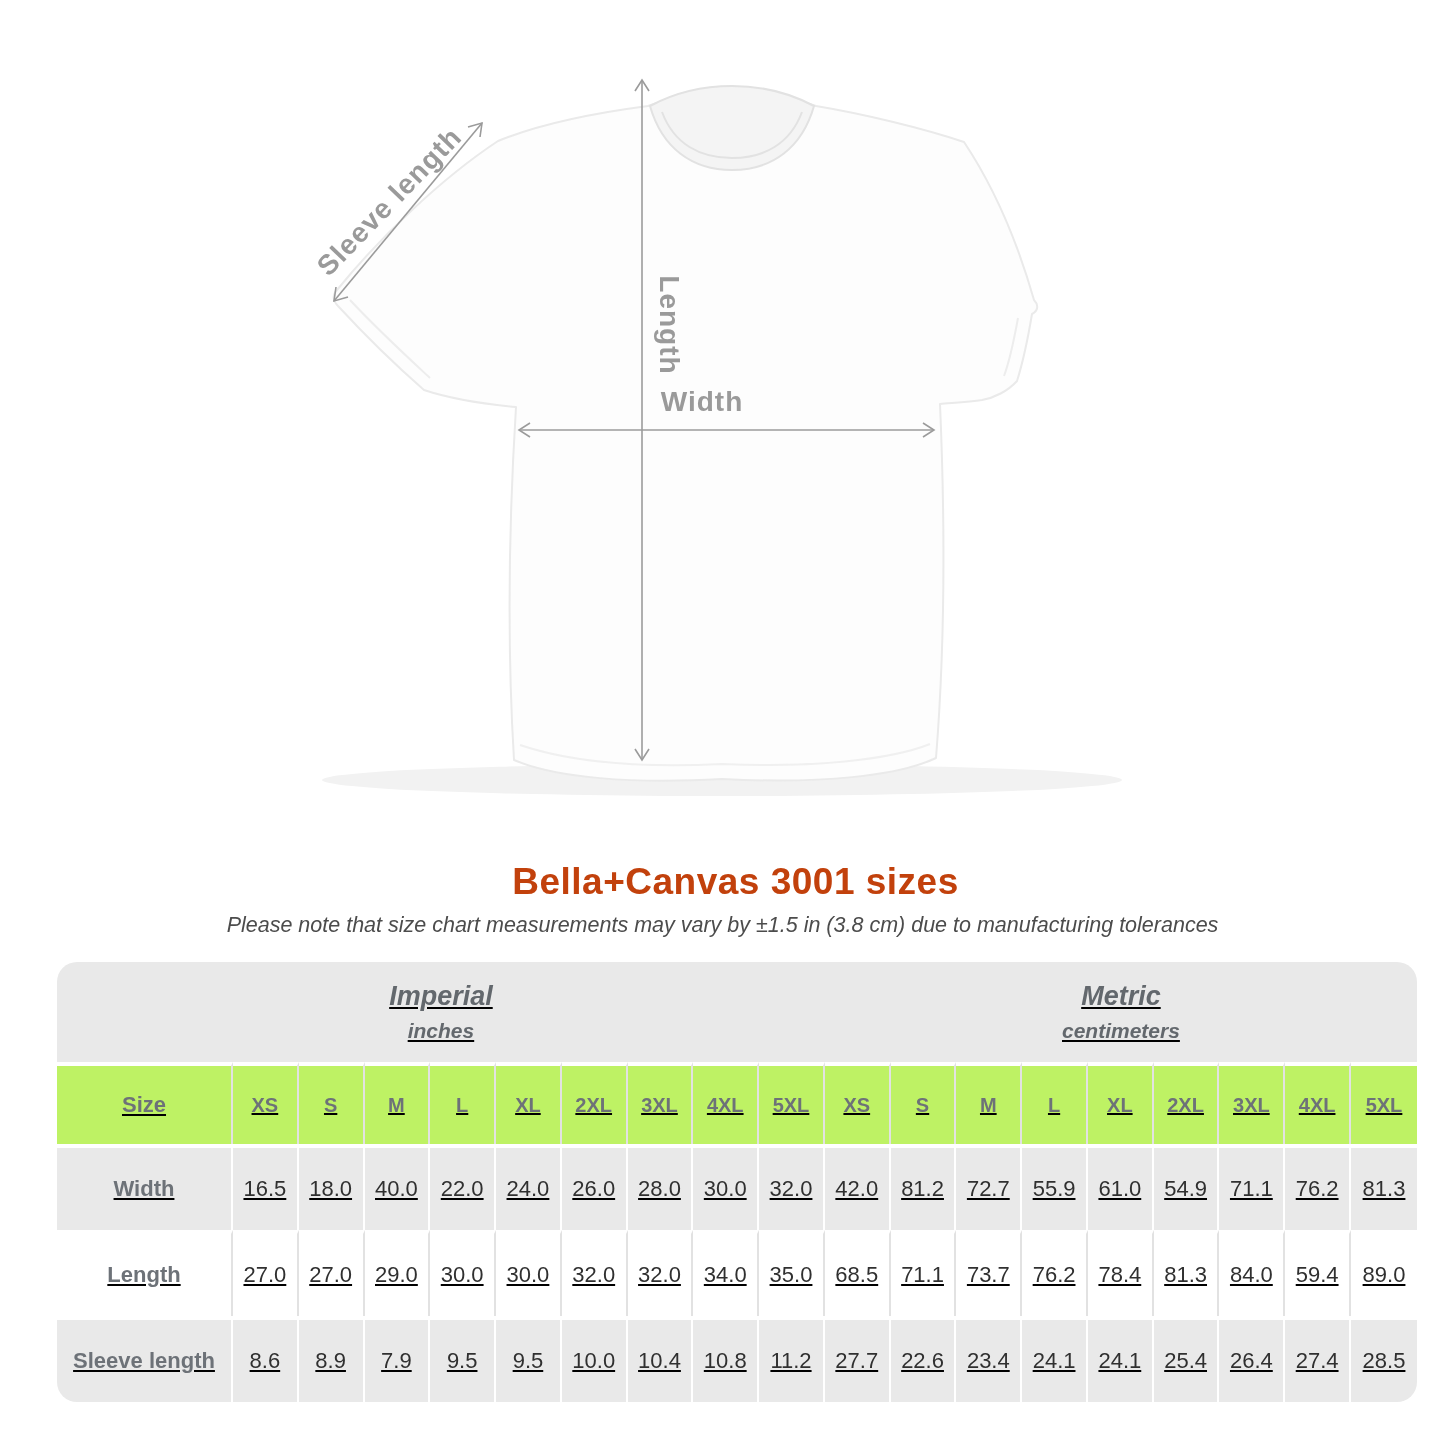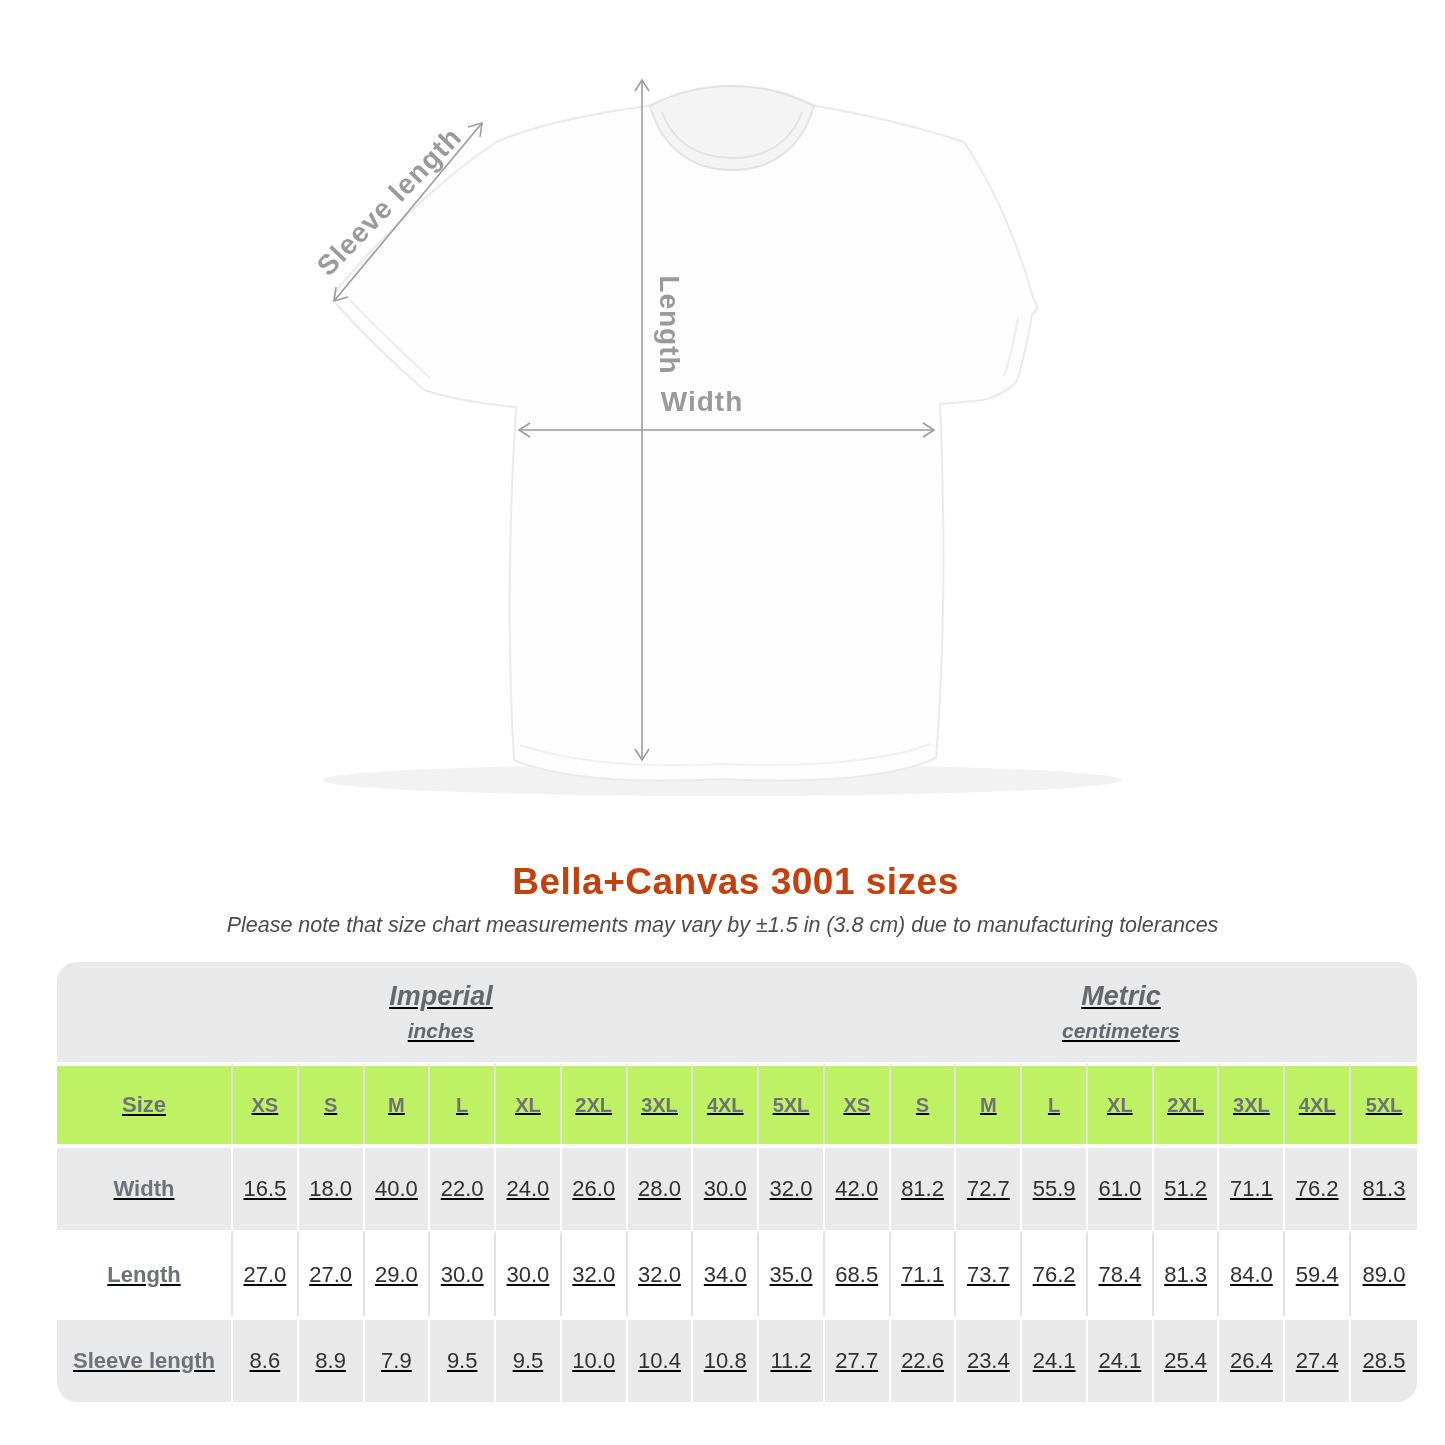--- a/index.html
+++ b/index.html
@@ -178,21 +178,21 @@
           <td>24.0</td>
           <td>26.0</td>
           <td>28.0</td>
           <td>30.0</td>
           <td>32.0</td>
           <td>42.0</td>
           <td>81.2</td>
           <td>72.7</td>
           <td>55.9</td>
           <td>61.0</td>
-          <td>51.2</td>
+          <td>54.9</td>
           <td>71.1</td>
           <td>76.2</td>
           <td>81.3</td>
         </tr>
         <tr class="white">
           <td class="rowlabel">Length</td>
           <td>27.0</td>
           <td>27.0</td>
           <td>29.0</td>
           <td>30.0</td>

